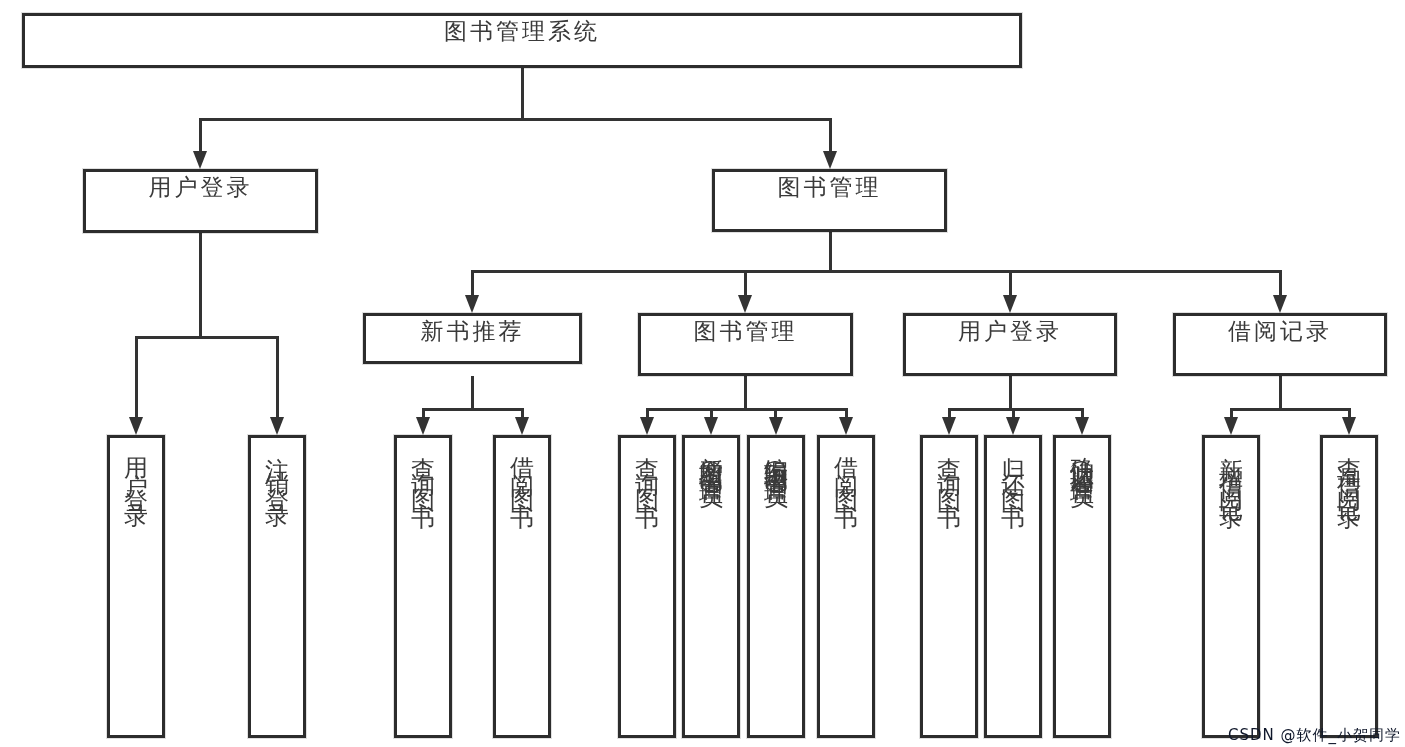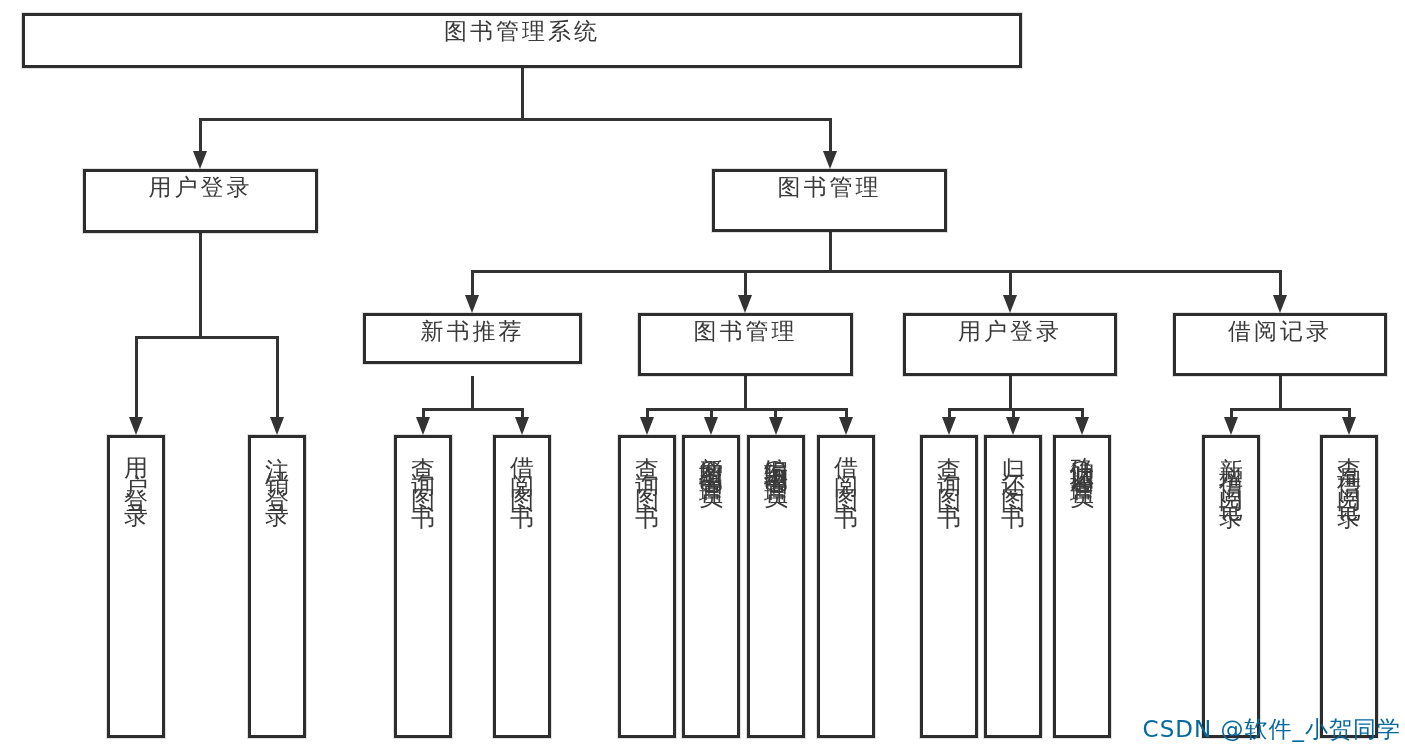--- a/index.html
+++ b/index.html
@@ -21,21 +21,21 @@
   .ls-sm { letter-spacing:4px; }
   .vline { position:absolute; width:3px; background:#333333; }
   .hline { position:absolute; height:3px; background:#333333; }
   .ah {
     position:absolute; width:0; height:0;
     border-left:7px solid transparent; border-right:7px solid transparent;
     border-top:18px solid #333333;
   }
   .watermark {
     position:absolute; right:4px; bottom:2px;
-    font-size:23px; color:#0369a1; letter-spacing:1px; white-space:nowrap;
+    font-size:15px; color:#0f172a; letter-spacing:1px; white-space:nowrap;
   }
 </style>
 </head>
 <body>
 
 <div id="canvas">
 
   <div class="vline" style="left:521px;top:68px;height:50px"></div>
   <div class="hline" style="left:199px;top:118px;width:633px"></div>
   <div class="vline" style="left:199px;top:118px;height:35px"></div>

